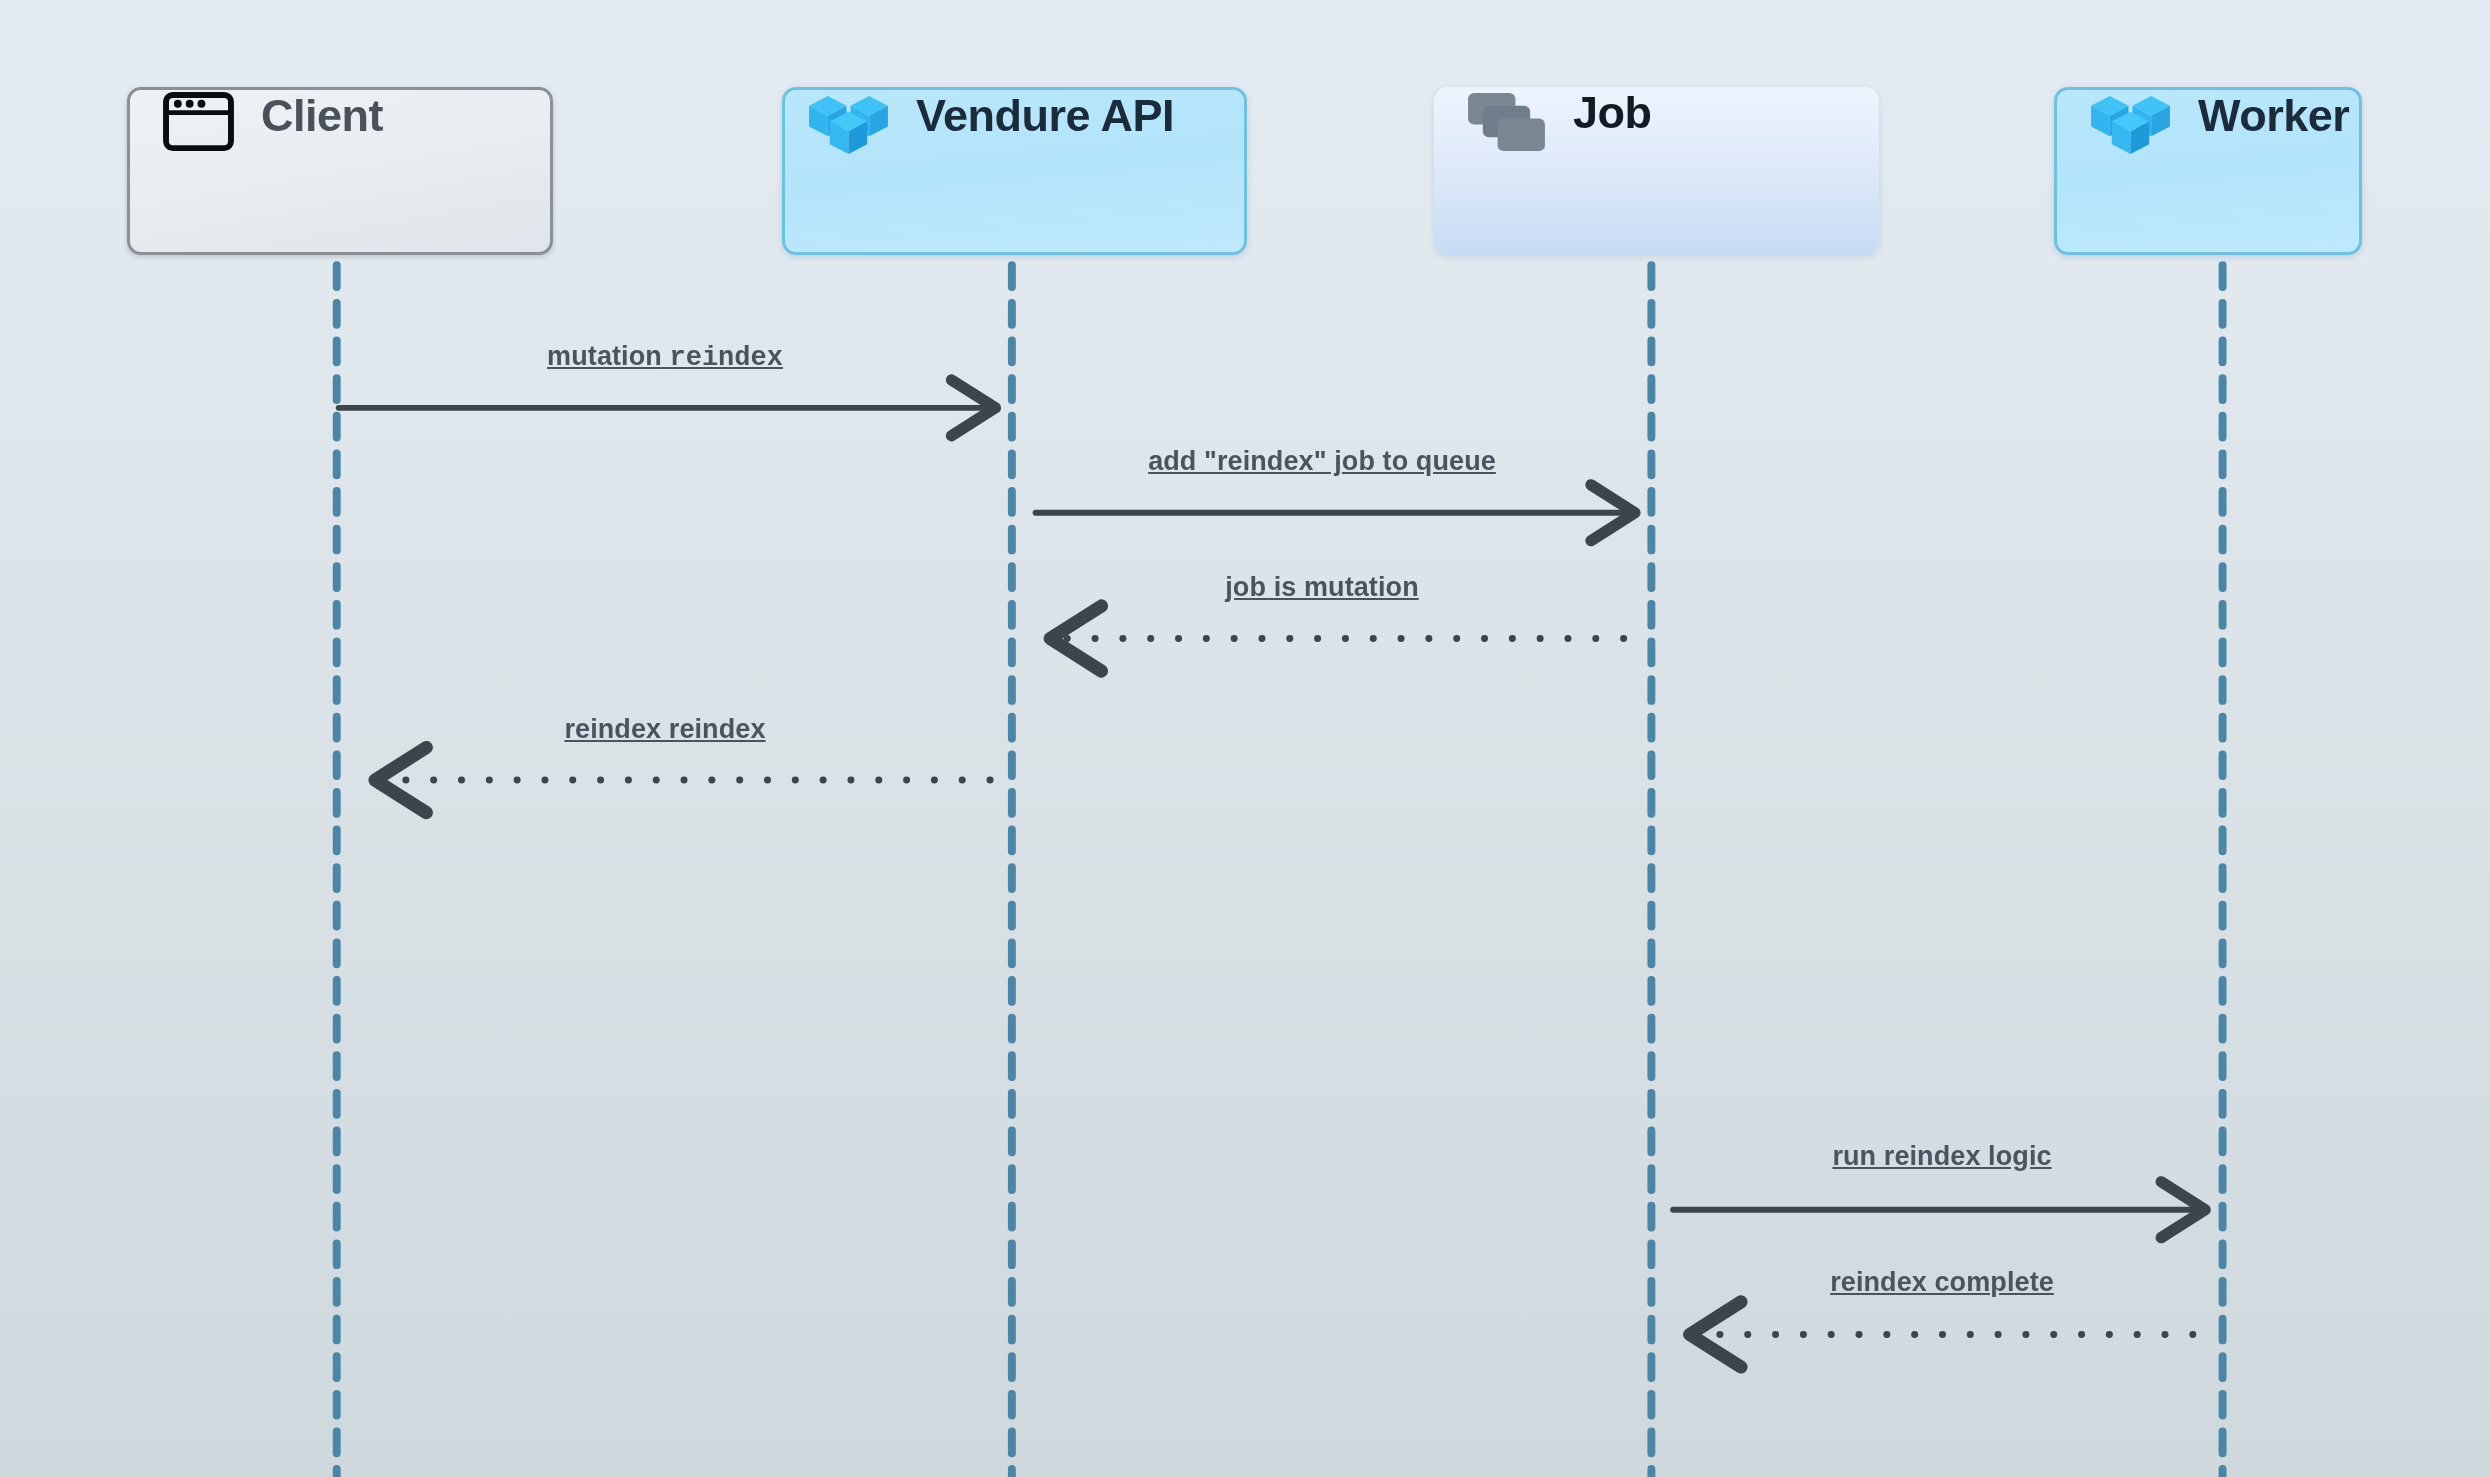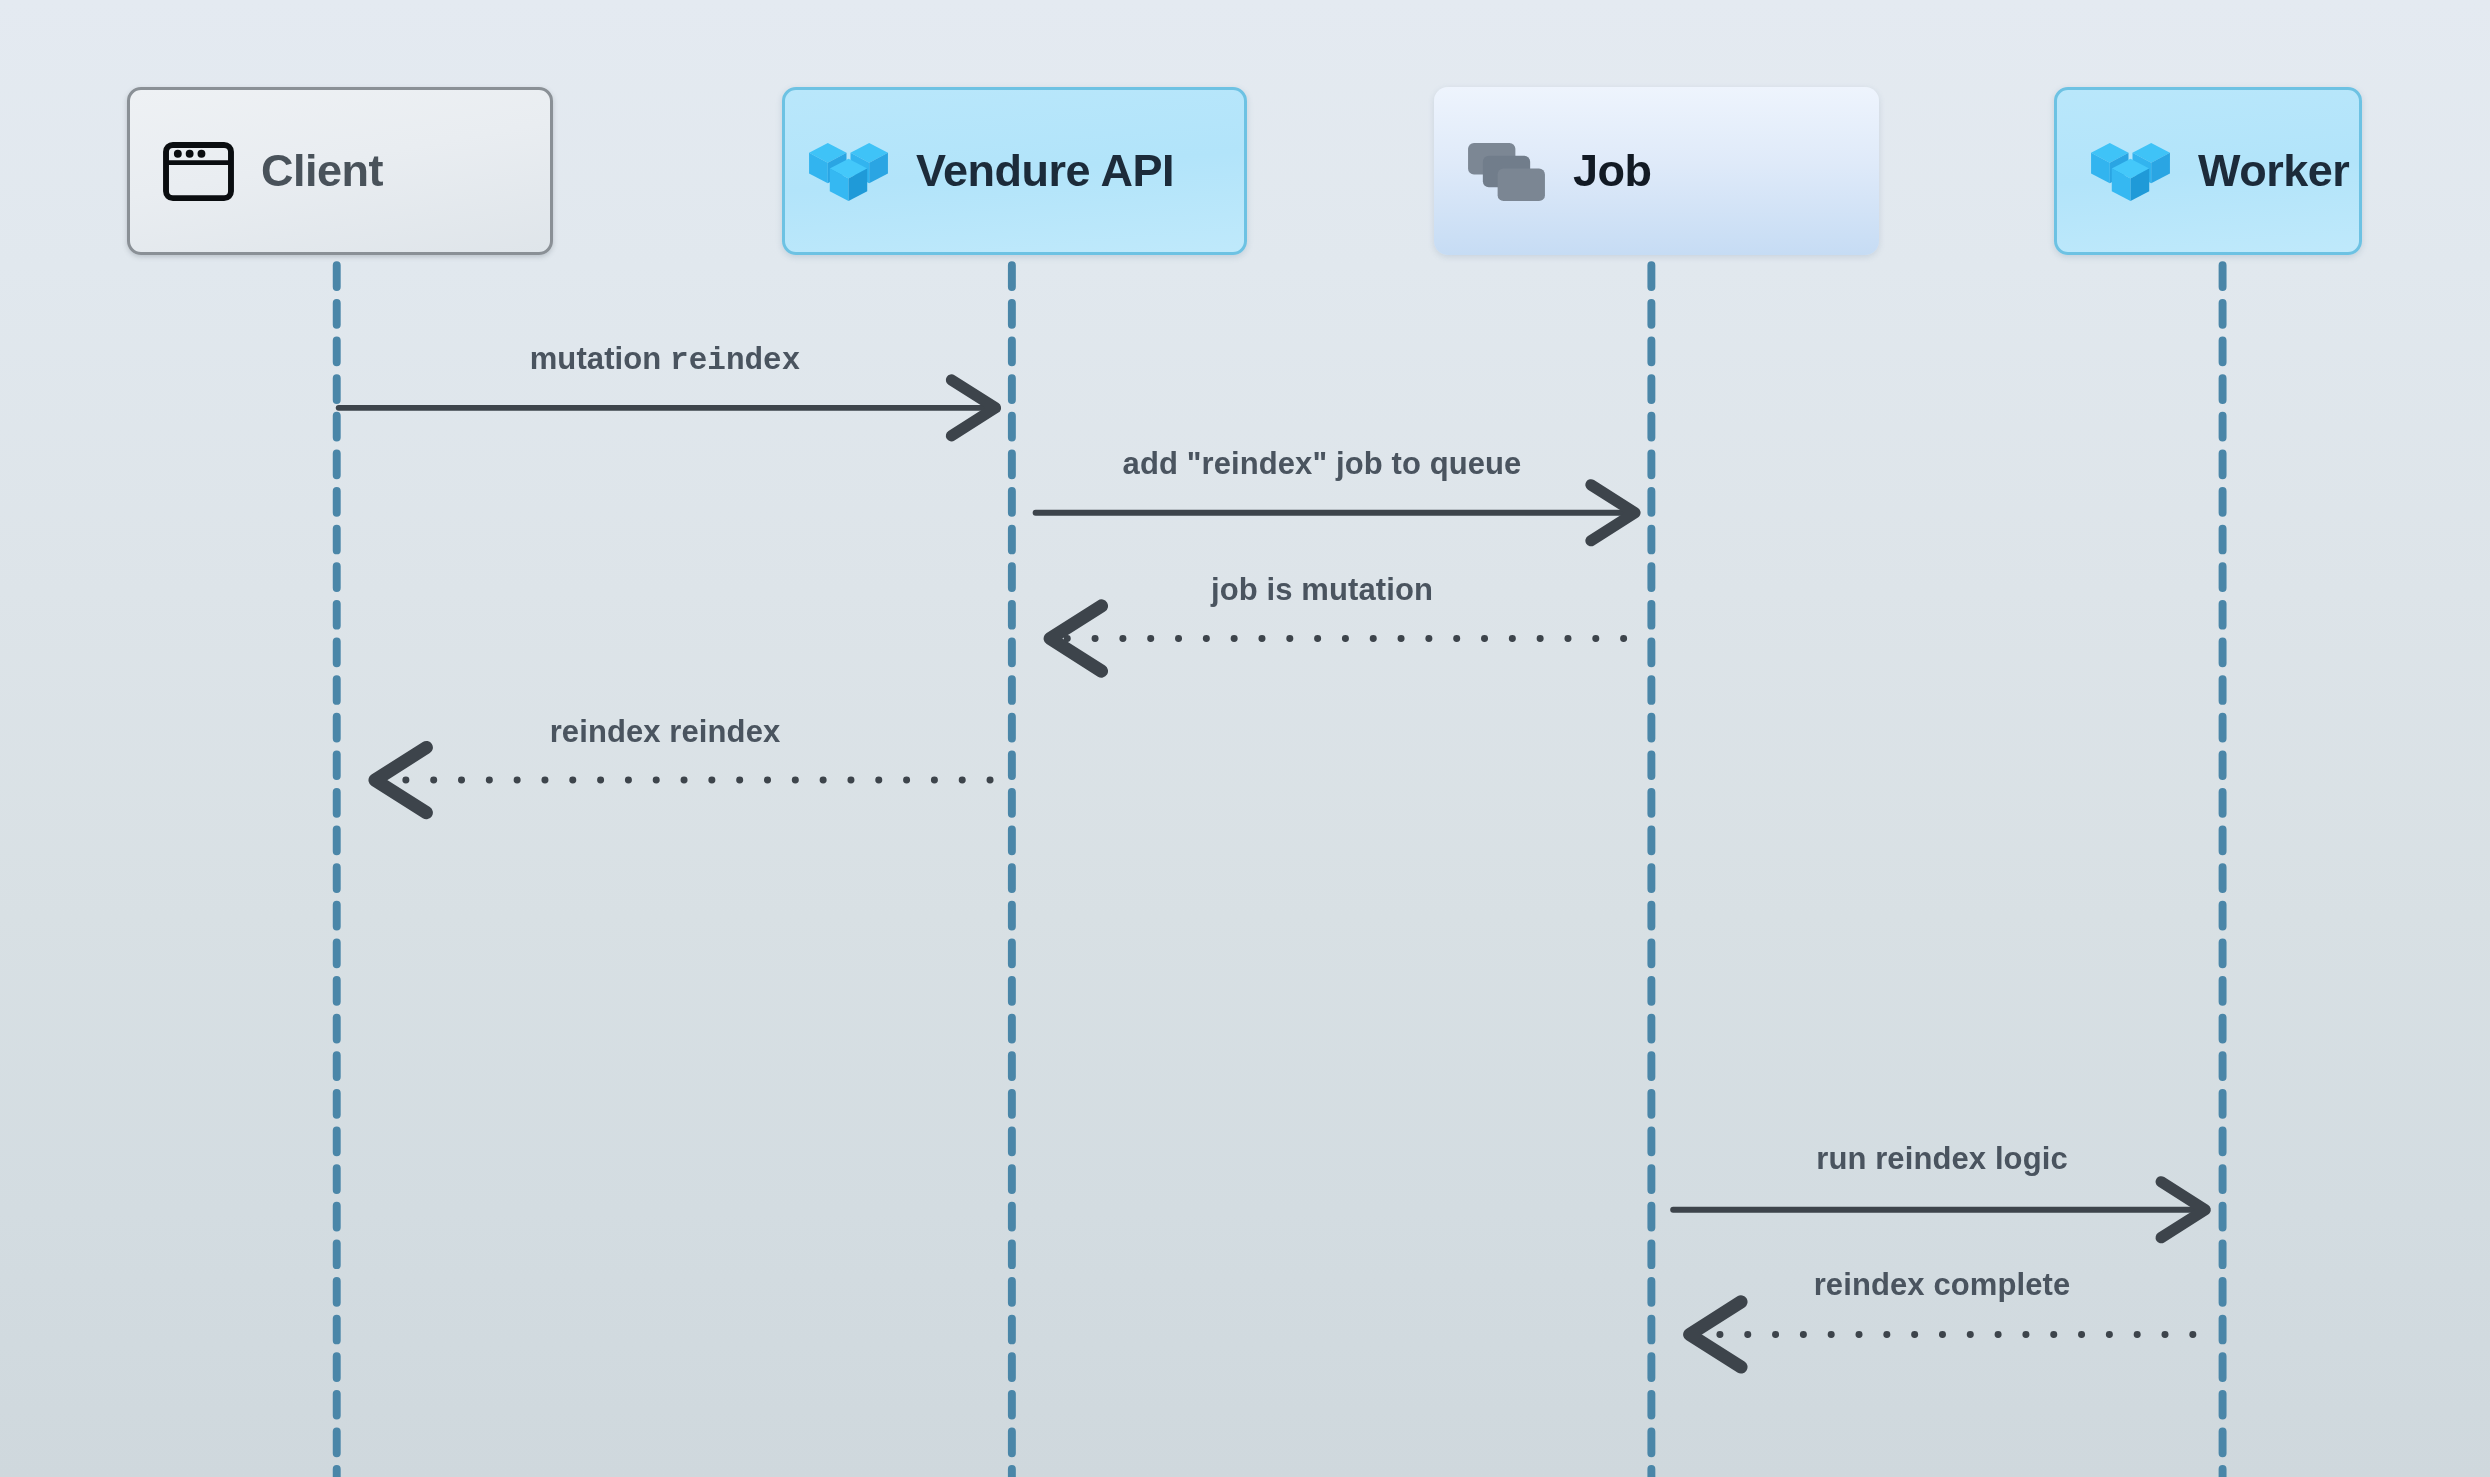--- a/index.html
+++ b/index.html
@@ -11,21 +11,21 @@
   }
   #diagram { position: absolute; inset: 0; }
   .svg-layer { position: absolute; left: 0; top: 0; width: 2491px; height: 1477px; }
 
   
   .participant {
     position: absolute;
     height: 168px;
     border-radius: 14px;
     display: flex;
-    align-items: center;
+    align-items: flex-start;
     gap: 26px;
     padding-left: 32px;
   }
   .p-client {
     background: linear-gradient(170deg, #eef1f4 0%, #e9edf1 45%, #dfe5ea 100%);
     border: 3px solid #8a9096;
     box-shadow: 0 2px 5px rgba(90,100,110,0.28);
   }
   .p-vendure, .p-worker {
     background: linear-gradient(175deg, #b9e7fb 0%, #b2e4fa 50%, #bfe9fb 100%);
@@ -44,26 +44,27 @@
     white-space: nowrap;
   }
   .p-client .p-label { color: #49525a; }
   .p-vendure .p-label, .p-worker .p-label { color: #1c2b3a; }
   .p-job .p-label { color: #121a24; }
   .p-icon { flex: 0 0 auto; display: block; }
 
   
   .msg-label {
     position: absolute;
-    font-size: 31px;
+    font-size: 27px;
     font-weight: bold;
     color: #4a545f;
     white-space: nowrap;
     transform: translateX(-50%);
     letter-spacing: 0.1px;
+    text-decoration: underline;
   }
   .msg-label .code {
     font-family: "Liberation Mono", monospace;
     font-weight: bold;
     letter-spacing: 0;
   }
 </style>
 </head>
 <body>
 

